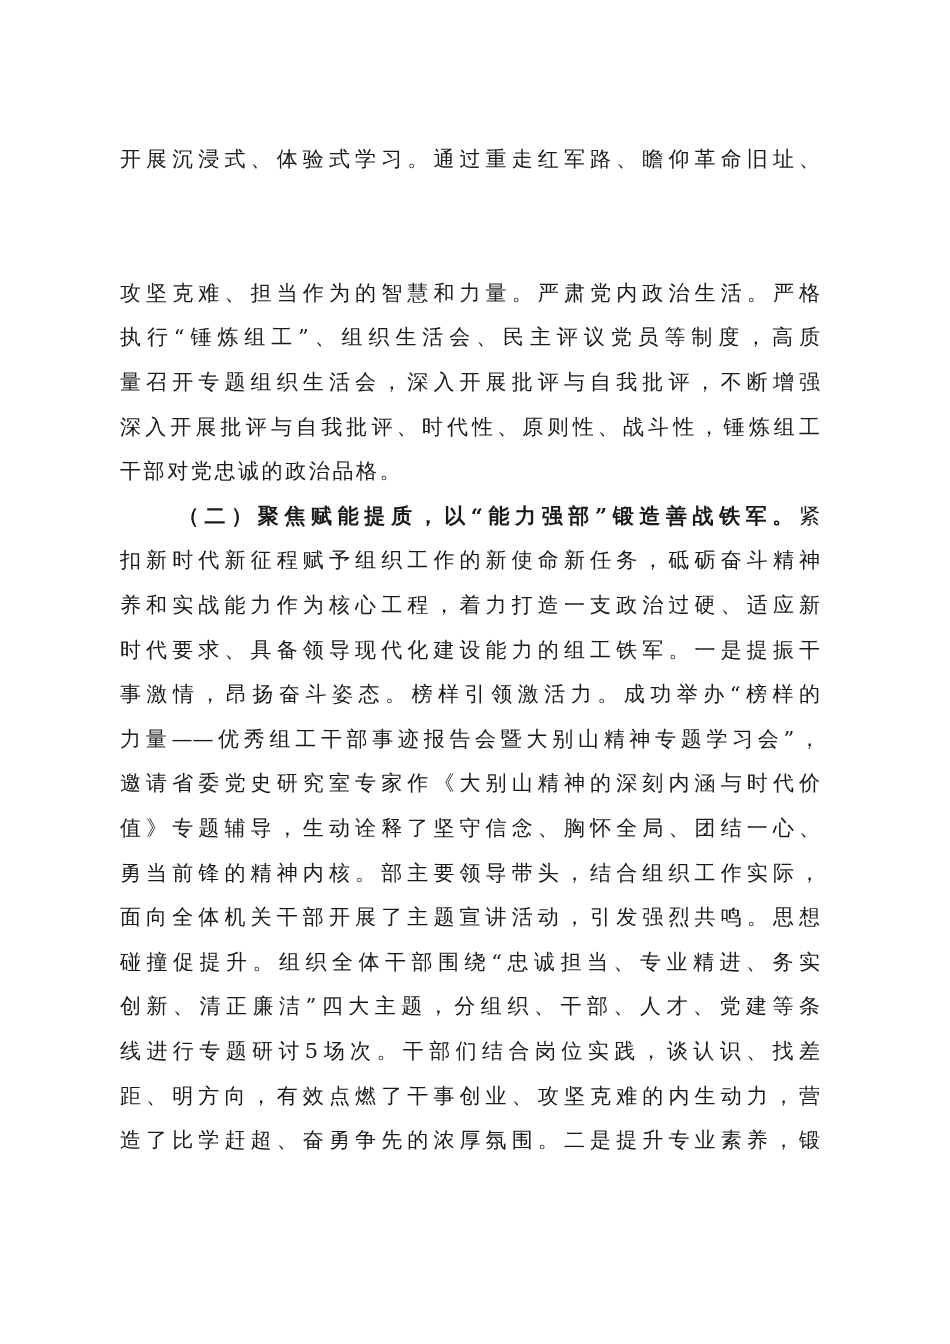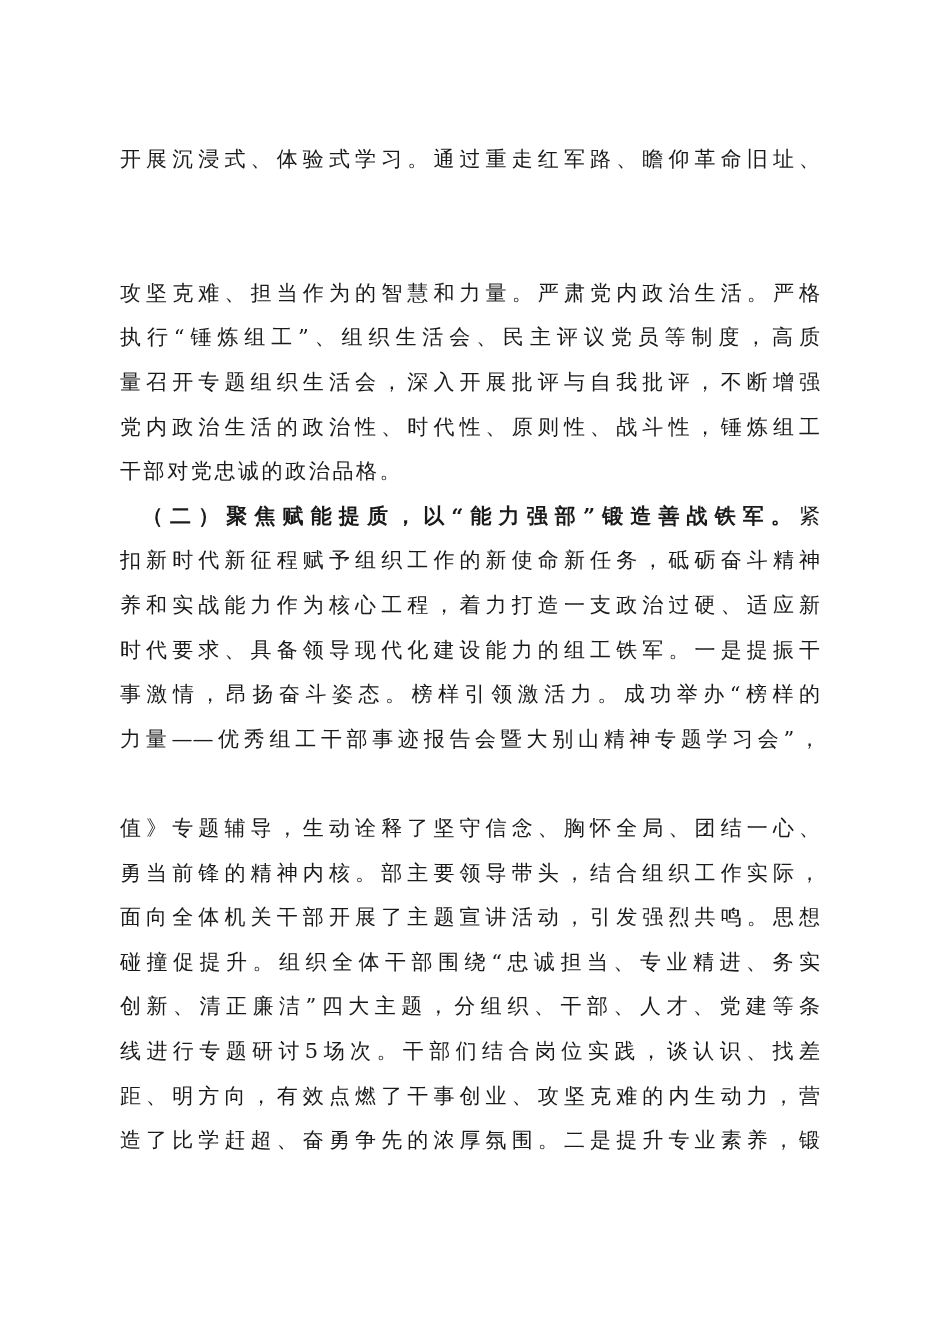--- a/index.html
+++ b/index.html
@@ -14,41 +14,42 @@
     font-size: 21px;
     line-height: 30px;
     color: #1a1a1a;
     white-space: nowrap;
     text-align: justify;
     text-align-last: justify;
     letter-spacing: 0;
   }
   .line.last { text-align-last: left; letter-spacing: 2.6px; }
   .line.indent { left: 142px; width: 678px; }
-  .bold { font-weight: bold; }
+  .bold { font-weight: bold; margin-left: 36px; }
 </style>
 </head>
 <body>
 
 <div class="page">
 
   <div class="line" style="top:144px">开展沉浸式、体验式学习。通过重走红军路、瞻仰革命旧址、</div>
   <div class="line" style="top:278px">攻坚克难、担当作为的智慧和力量。严肃党内政治生活。严格</div>
   <div class="line" style="top:322px">执行“锤炼组工”、组织生活会、民主评议党员等制度，高质</div>
   <div class="line" style="top:367px">量召开专题组织生活会，深入开展批评与自我批评，不断增强</div>
-  <div class="line" style="top:412px">党内政治生活的政治性、时代性、原则性、战斗性，锤炼组工</div>
+  <div class="line" style="top:412px">深入开展批评与自我批评、时代性、原则性、战斗性，锤炼组工</div>
   <div class="line last" style="top:456px">干部对党忠诚的政治品格。</div>
 
   <div class="line indent" style="top:501px"><span class="bold">（二）聚焦赋能提质，以“能力强部”锻造善战铁军。</span><span>紧</span></div>
 
   <div class="line" style="top:545px">扣新时代新征程赋予组织工作的新使命新任务，砥砺奋斗精神</div>
   <div class="line" style="top:590px">养和实战能力作为核心工程，着力打造一支政治过硬、适应新</div>
   <div class="line" style="top:635px">时代要求、具备领导现代化建设能力的组工铁军。一是提振干</div>
   <div class="line" style="top:679px">事激情，昂扬奋斗姿态。榜样引领激活力。成功举办“榜样的</div>
   <div class="line" style="top:724px">力量——优秀组工干部事迹报告会暨大别山精神专题学习会”，</div>
+  <div class="line" style="top:768px">邀请省委党史研究室专家作《大别山精神的深刻内涵与时代价</div>
   <div class="line" style="top:813px">值》专题辅导，生动诠释了坚守信念、胸怀全局、团结一心、</div>
   <div class="line" style="top:858px">勇当前锋的精神内核。部主要领导带头，结合组织工作实际，</div>
   <div class="line" style="top:902px">面向全体机关干部开展了主题宣讲活动，引发强烈共鸣。思想</div>
   <div class="line" style="top:947px">碰撞促提升。组织全体干部围绕“忠诚担当、专业精进、务实</div>
   <div class="line" style="top:991px">创新、清正廉洁”四大主题，分组织、干部、人才、党建等条</div>
   <div class="line" style="top:1036px">线进行专题研讨5场次。干部们结合岗位实践，谈认识、找差</div>
   <div class="line" style="top:1081px">距、明方向，有效点燃了干事创业、攻坚克难的内生动力，营</div>
   <div class="line" style="top:1125px">造了比学赶超、奋勇争先的浓厚氛围。二是提升专业素养，锻</div>
 
 </div>

